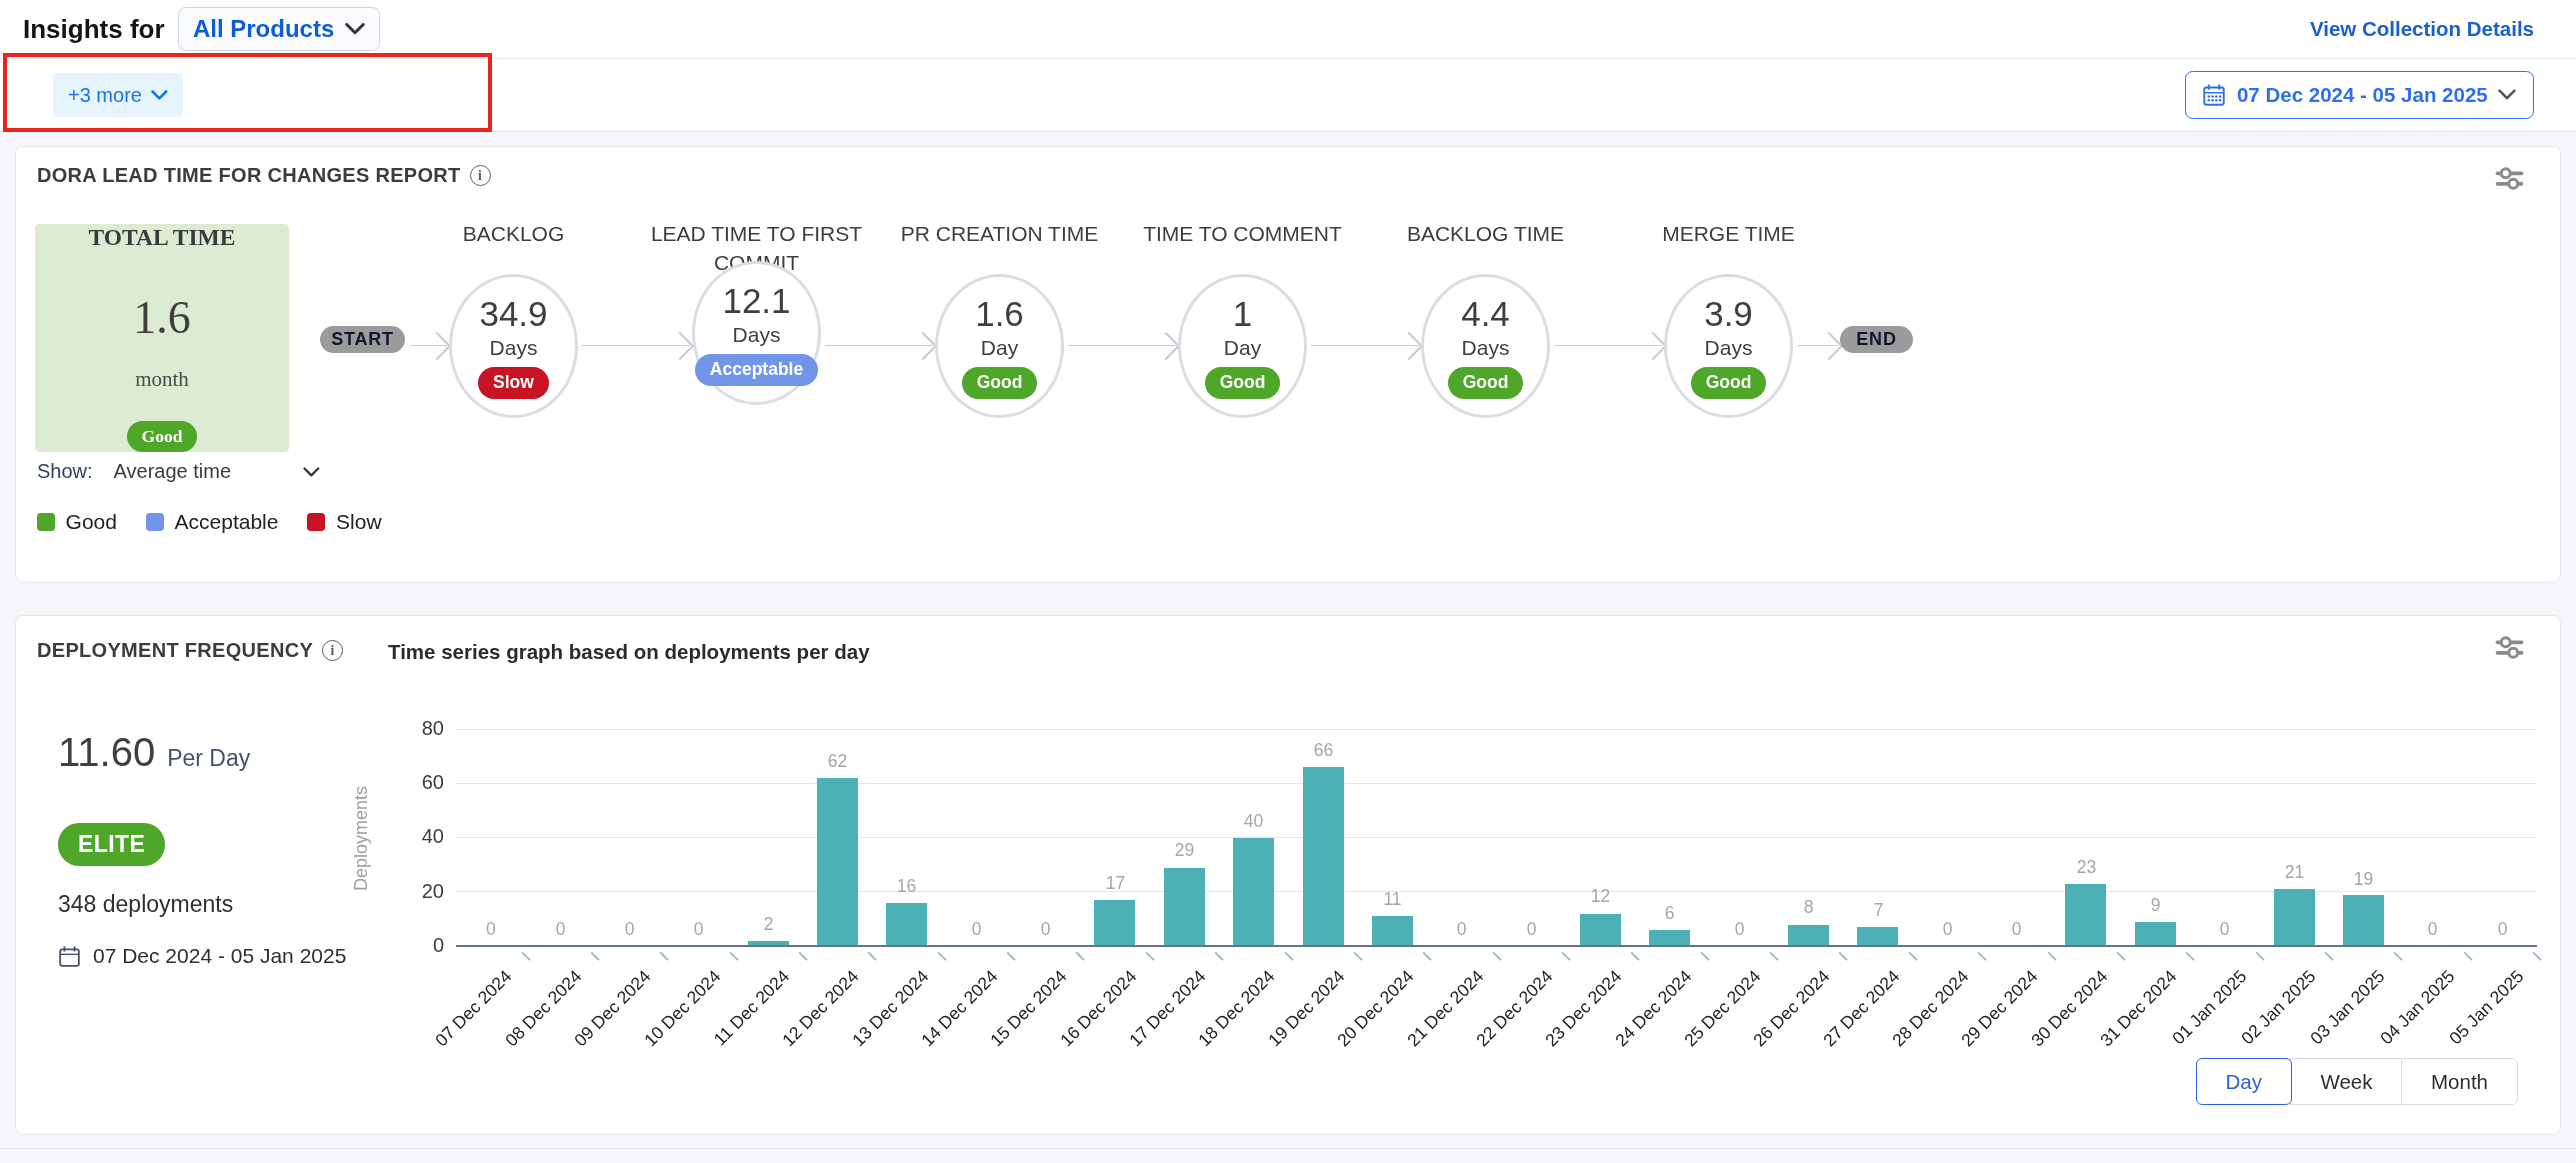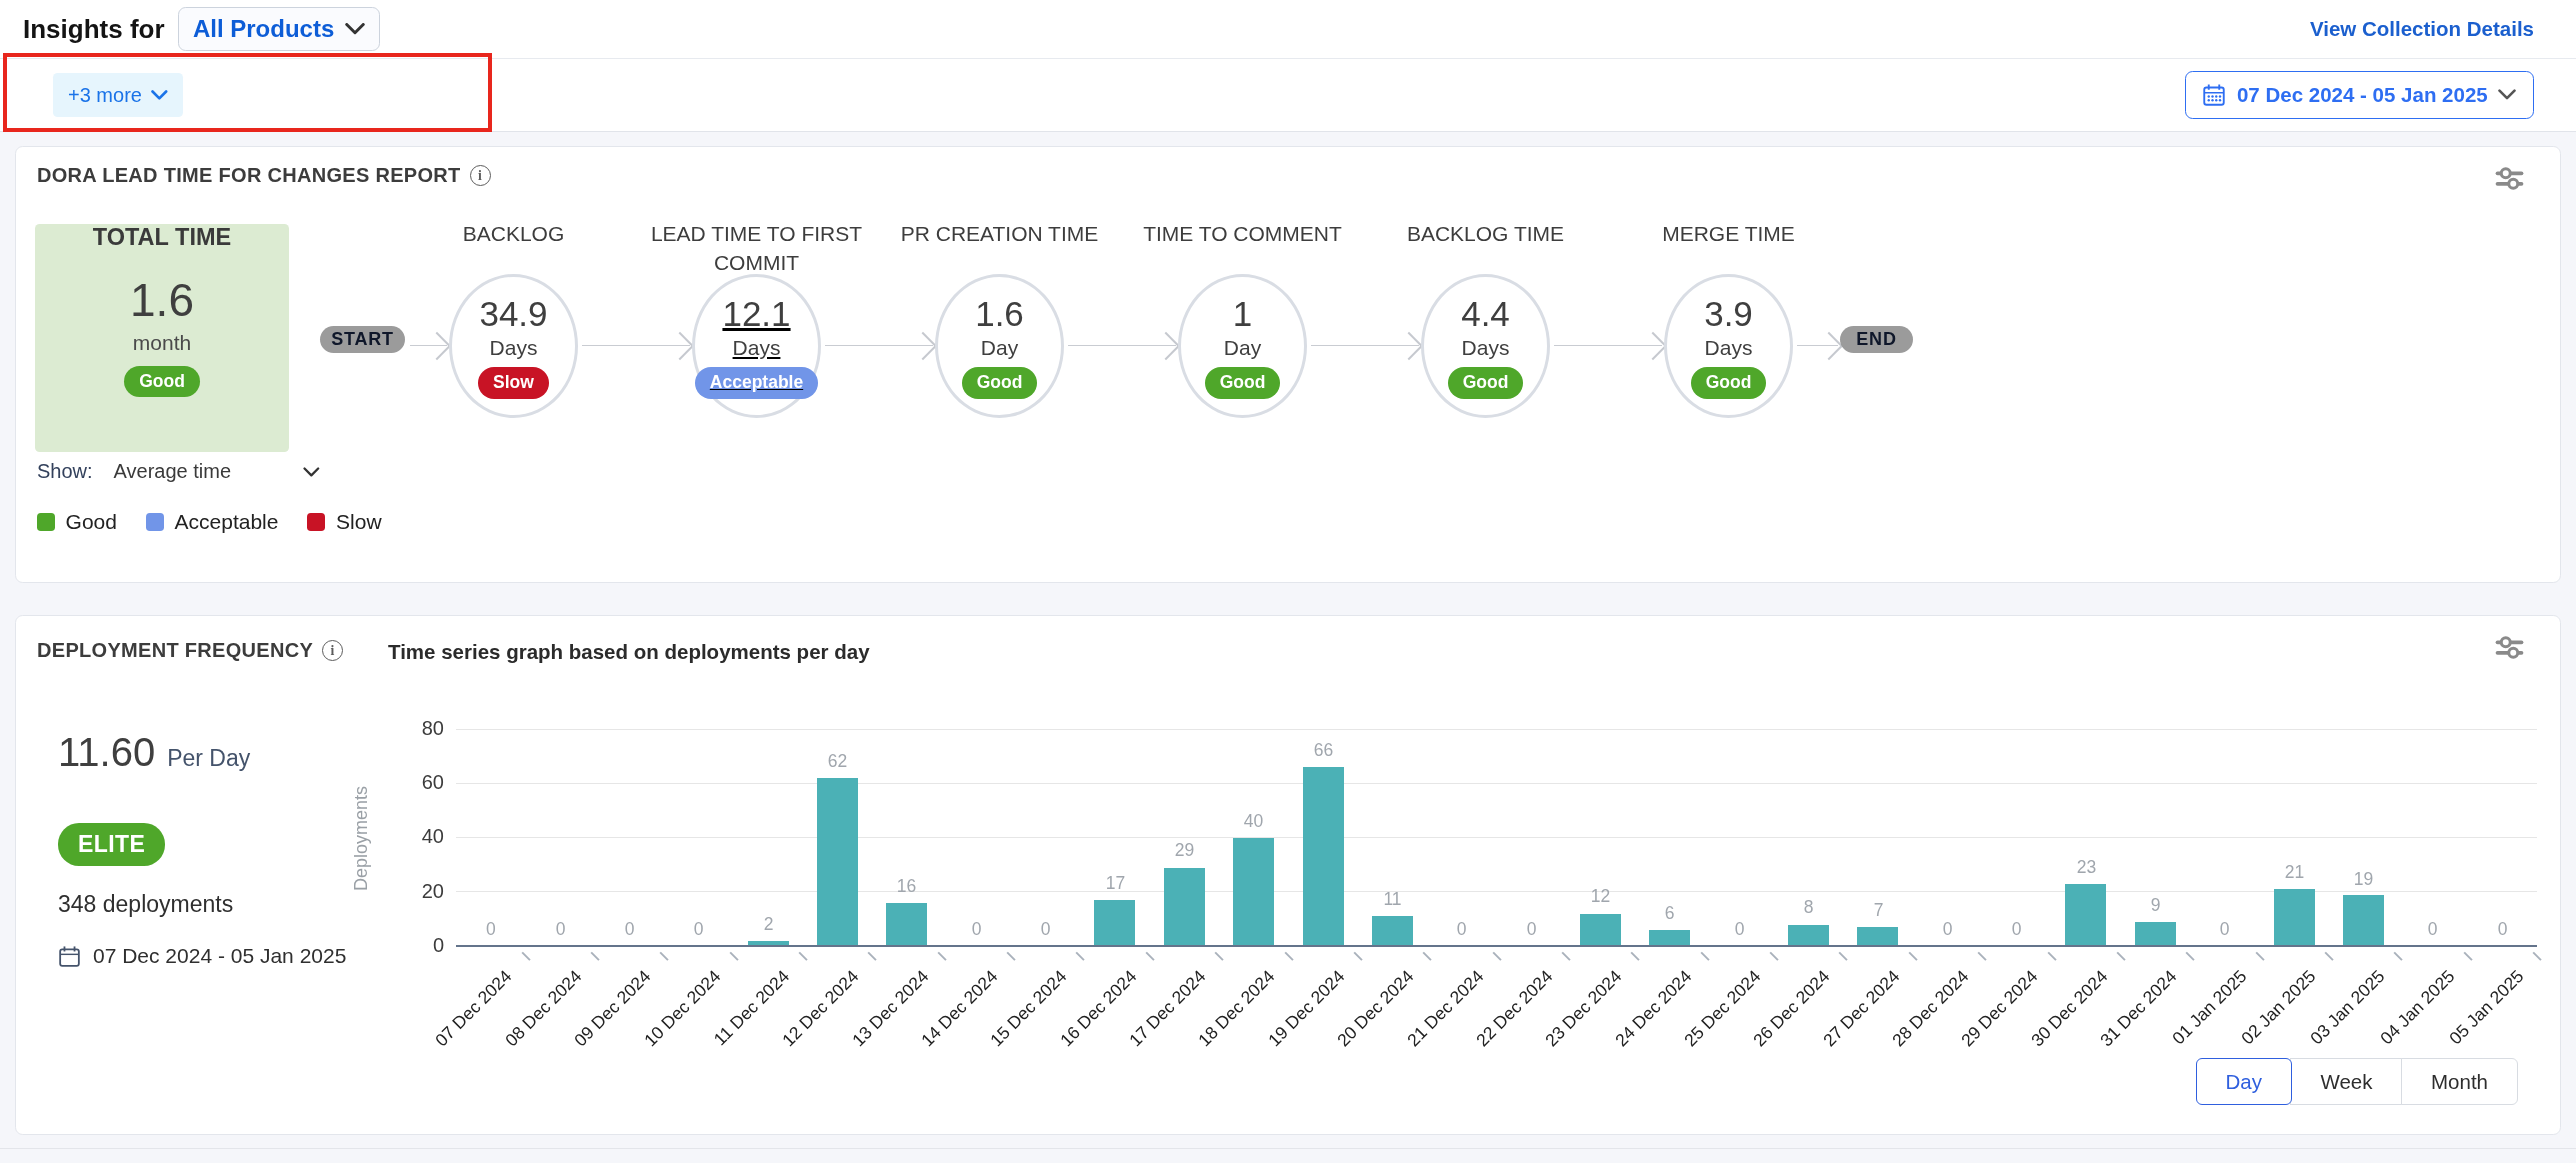--- a/index.html
+++ b/index.html
@@ -35,21 +35,21 @@
   .card { position:relative; background:#fff; border:0.8px solid #e3e6ec; border-radius:7.6px; }
   #card-leadtime { height:437px; }
   #card-deploy { height:520px; margin-top:32px; }
   .card-title { font-size:20px; font-weight:600; color:#3c3c3c; letter-spacing:0.3px; display:flex; align-items:center; gap:9px; }
   .info-ic { width:21px; height:21px; border:1.5px solid #5c5c5c; border-radius:50%; color:#5c5c5c;
     font-size:13.7px; display:inline-flex; align-items:center; justify-content:center; font-family:"Liberation Serif", serif; cursor:pointer; }
   .sliders { position:absolute; right:34px; top:15px; cursor:pointer; }
 
   
   .total-box { position:absolute; left:19px; top:77px; width:254px; height:228px; background:var(--total-bg);
-    border-radius:4.6px; display:flex; flex-direction:column; align-items:center; justify-content:flex-start; gap:4.6px; }
+    border-radius:4.6px; display:flex; flex-direction:column; align-items:center; justify-content:space-between; gap:4.6px;font-family:Liberation Serif, serif; }
   .total-box .t1 { font-size:23.5px; font-weight:bold; color:#3a3a3a; margin-bottom:16.7px; }
   .total-box .t2 { font-size:46px; color:#3f3f3f; }
   .total-box .t3 { font-size:21px; color:#4a4a4a; margin-bottom:6px; }
   .pill-badge { color:#fff; font-size:17.5px; font-weight:bold; padding:5.3px 15px; border-radius:16.7px; }
   .rating-good { background:var(--good); }
   .rating-acceptable { background:var(--acceptable); }
   .rating-slow { background:var(--slow); }
 
   #flow { position:absolute; left:277px; top:72px; width:2035px; height:327px; }
   .term-pill { position:absolute; background:#9b9b9b; color:#0f172a; font-size:18px; font-weight:bold; letter-spacing:0.8px;
@@ -184,21 +184,21 @@
           <div class="arrowhead" style="left: 134px; top: 117px;"></div>
           <div class="stage-label" style="left: 99px; top: 0px;">BACKLOG</div>
           <div class="stage-circle" style="left: 156px; top: 55px;">
             <div class="v">34.9</div>
             <div class="u">Days</div>
             <div class="pill-badge rating-slow">Slow</div>
           </div>
           <div class="conn" style="left: 289px; top: 126px; width: 108px;"></div>
           <div class="arrowhead" style="left: 377px; top: 117px;"></div>
           <div class="stage-label" style="left: 342px; top: 0px;">LEAD TIME TO FIRST COMMIT</div>
-          <div class="stage-circle" style="left: 399px; top: 55px; text-decoration: underline;">
+          <div class="stage-circle" style="left: 399px; top: 42px;">
             <div class="v">12.1</div>
             <div class="u">Days</div>
             <div class="pill-badge rating-acceptable">Acceptable</div>
           </div>
           <div class="conn" style="left: 532px; top: 126px; width: 108px;"></div>
           <div class="arrowhead" style="left: 620px; top: 117px;"></div>
           <div class="stage-label" style="left: 585px; top: 0px;">PR CREATION TIME</div>
           <div class="stage-circle" style="left: 642px; top: 55px;">
             <div class="v">1.6</div>
             <div class="u">Day</div>

